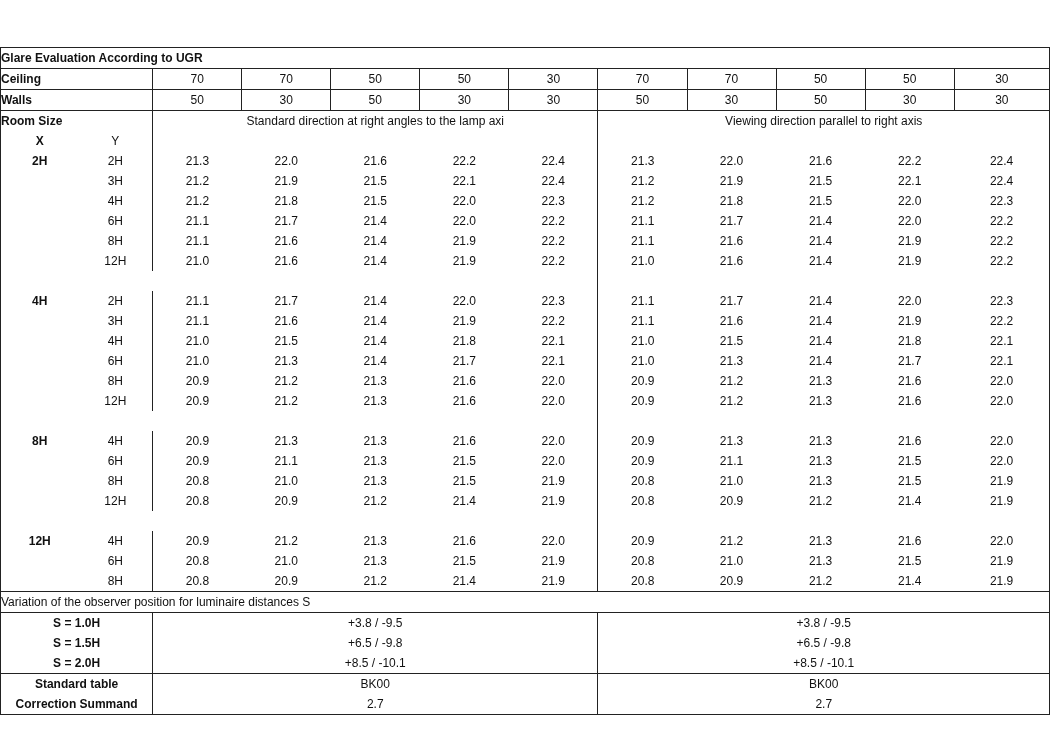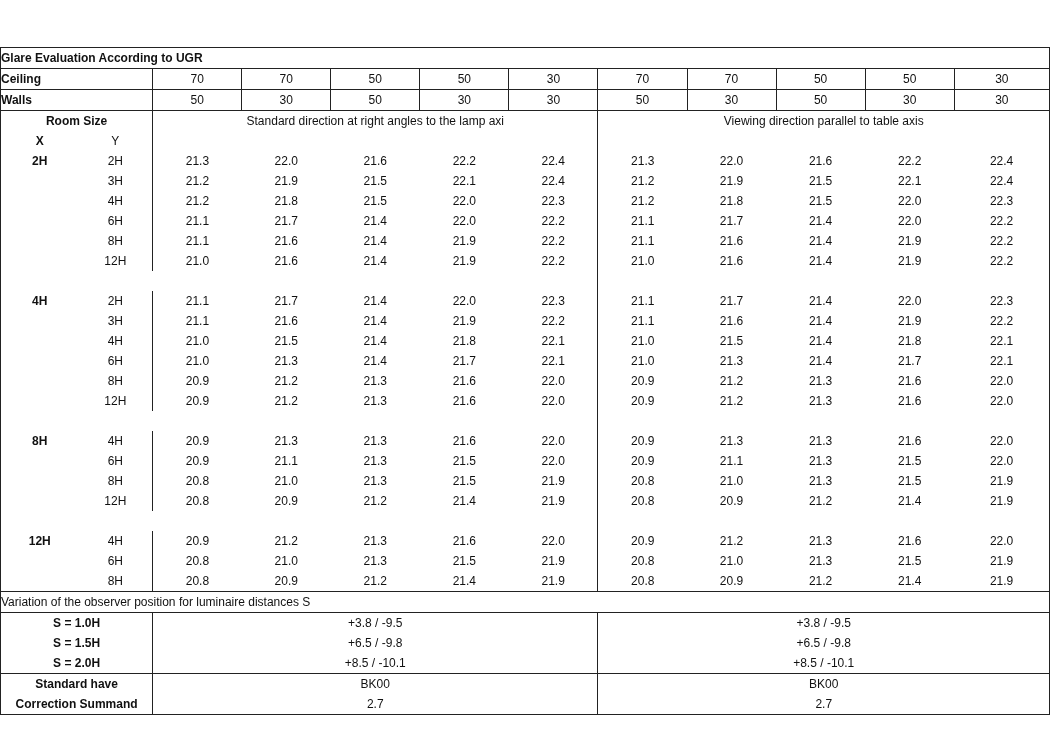--- a/index.html
+++ b/index.html
@@ -45,21 +45,20 @@
     height: 21px;
   }
   .rowlabel {
     padding-left: 6px;
     text-align: left;
   }
   .val {
     text-align: center;
   }
   .roomsize-head {
-    text-align: center;
   }
   .sizecol {
     text-align: center;
   }
   .blankrow td { height: 14px; }
   .footer {
     padding-left: 6px;
     height: 22px;
     font-size: 12px;
   }
@@ -118,21 +117,21 @@
           <td class="val b-right b-bot">30</td>
           <td class="val b-right b-bot">50</td>
           <td class="val b-right b-bot">30</td>
           <td class="val b-right b-bot">50</td>
           <td class="val b-right b-bot">30</td>
           <td class="val b-right b-bot">30</td>
         </tr>
         <tr>
           <td class="roomsize-head b-left b-right" colspan="2">Room Size</td>
           <td class="grp-head b-right" colspan="5">Standard direction at right angles to the lamp axi</td>
-          <td class="grp-head b-right" colspan="5">Viewing direction parallel to table axis</td>
+          <td class="grp-head b-right" colspan="5">Viewing direction parallel to right axis</td>
         </tr>
         <tr>
           <td class="sizecol b-left">X</td>
           <td class="sizecol b-right">Y</td>
           <td class="b-right" colspan="5"></td>
           <td class="b-right" colspan="5"></td>
         </tr>
         <tr>
           <td class="sizecol b-left">2H</td>
           <td class="sizecol b-right">2H</td>
@@ -426,21 +425,21 @@
           <td class="sub-left b-left b-right" colspan="2">S = 1.5H</td>
           <td class="val b-right" colspan="5">+6.5 / -9.8</td>
           <td class="val b-right" colspan="5">+6.5 / -9.8</td>
         </tr>
         <tr>
           <td class="sub-left b-left b-right" colspan="2">S = 2.0H</td>
           <td class="val b-right" colspan="5">+8.5 / -10.1</td>
           <td class="val b-right" colspan="5">+8.5 / -10.1</td>
         </tr>
         <tr>
-          <td class="sub-left b-left b-right b-top" colspan="2">Standard have</td>
+          <td class="sub-left b-left b-right b-top" colspan="2">Standard table</td>
           <td class="val b-right b-top" colspan="5">BK00</td>
           <td class="val b-right b-top" colspan="5">BK00</td>
         </tr>
         <tr>
           <td class="sub-left b-left b-right b-bot" colspan="2">Correction Summand</td>
           <td class="val b-right b-bot" colspan="5">2.7</td>
           <td class="val b-right b-bot" colspan="5">2.7</td>
         </tr>
       </tbody>
   </table>

